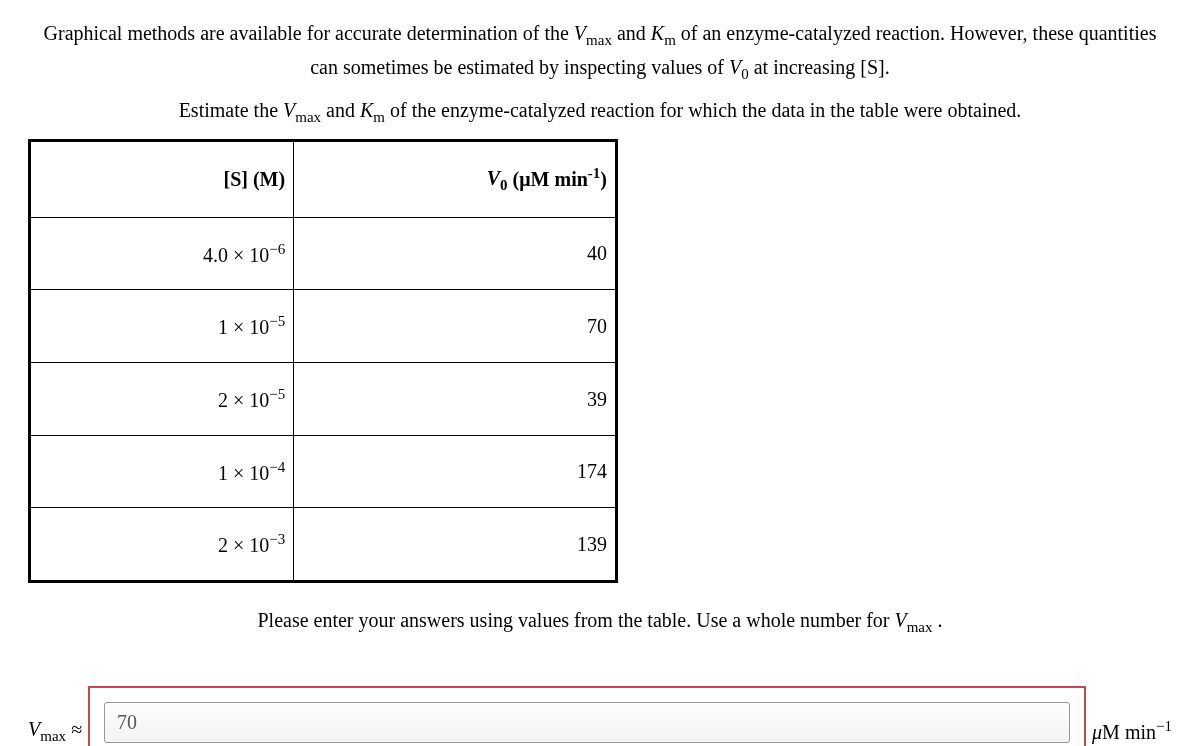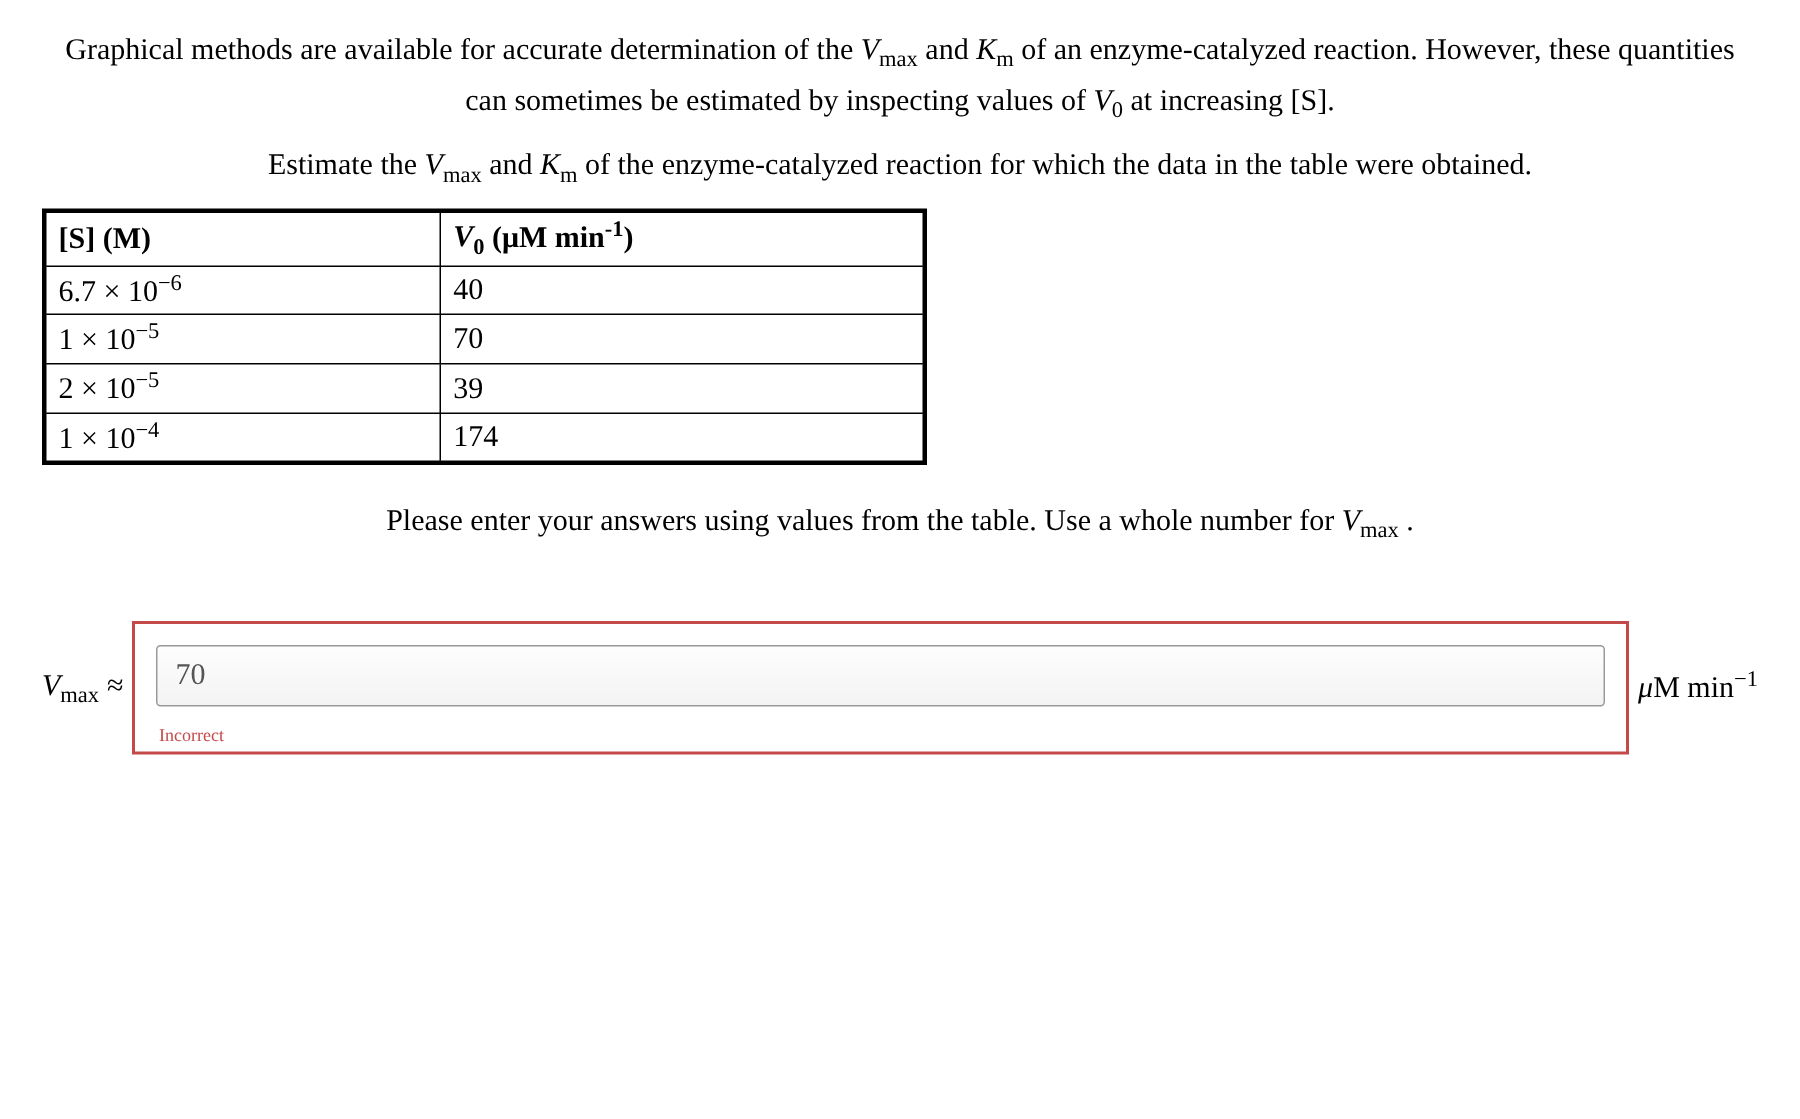--- a/index.html
+++ b/index.html
@@ -32,22 +32,22 @@
     .data-table {
       border-collapse: collapse;
       width: 590px;
       margin-top: 4px;
       margin-bottom: 22px;
       border: 3px solid #000;
     }
     .data-table th,
     .data-table td {
       border: 1px solid #000;
-      text-align: left;
-      padding: 0 8px;
+      text-align: right;
+      padding: 20px 8px;
       font-weight: normal;
     }
     .data-table th {
       font-weight: bold;
       border-top: 3px solid #000;
       border-bottom: 1px solid #000;
     }
     .data-table th:first-child,
     .data-table td:first-child {
       width: 45%;
@@ -106,34 +106,38 @@
   <thead>
     <tr>
       <th>[S] (M)</th>
       <th>
         <span class="italic"><span>V</span><sub>0</sub></span><span> (μM min</span><sup>-1</sup><span>)</span>
       </th>
     </tr>
   </thead>
   <tbody>
     <tr>
-      <td><span>6.7 × 10</span><sup>−6</sup></td>
+      <td><span>4.0 × 10</span><sup>−6</sup></td>
       <td>40</td>
     </tr>
     <tr>
       <td><span>1 × 10</span><sup>−5</sup></td>
       <td>70</td>
     </tr>
     <tr>
       <td><span>2 × 10</span><sup>−5</sup></td>
       <td>39</td>
     </tr>
     <tr>
       <td><span>1 × 10</span><sup>−4</sup></td>
       <td>174</td>
+    </tr>
+    <tr>
+      <td><span>2 × 10</span><sup>−3</sup></td>
+      <td>139</td>
     </tr>
   </tbody>
 </table>
 
 <p class="paragraph">
   <span>Please enter your answers using values from the table. Use a whole number for </span><span class="italic"><span>V</span><sub>max</sub></span><span> .</span>
 </p>
 
 <div class="answer-row">
   <span class="answer-label">

